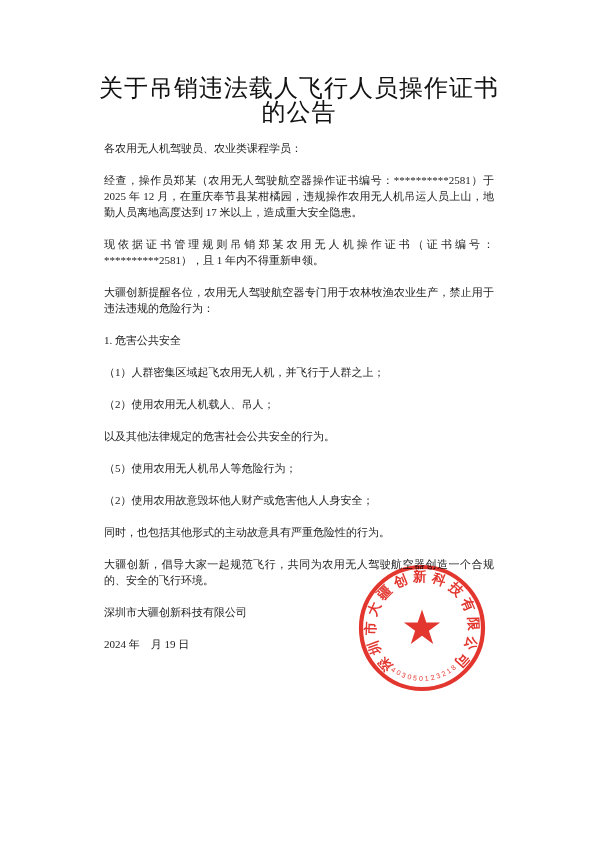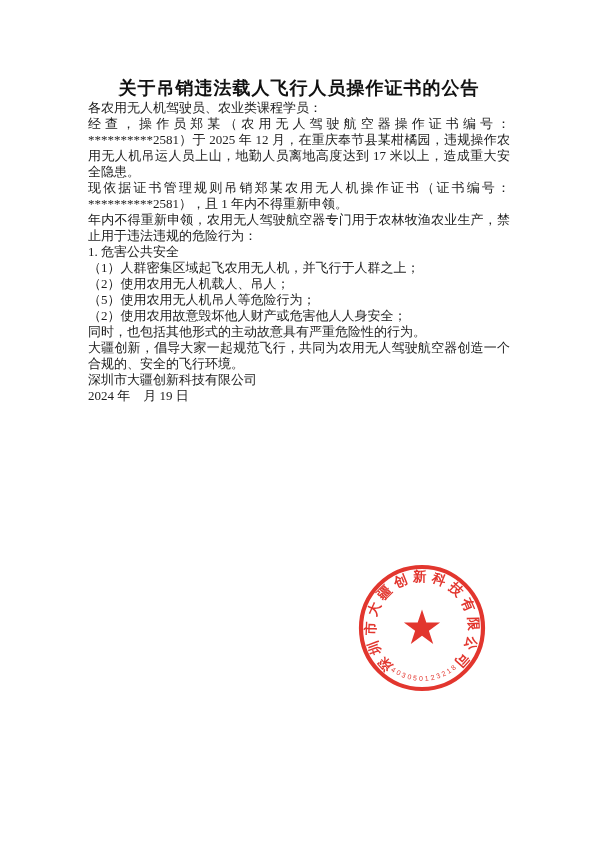--- a/index.html
+++ b/index.html
@@ -7,27 +7,27 @@
     position:relative;
     width:600px; height:848px;
     background:#ffffff;
     font-family:"Liberation Serif","DejaVu Serif",serif;
     color:#1c1c1c;
     overflow:hidden;
   }
   .content { position:absolute; left:88px; top:0; width:422px; }
   .doc-title {
     margin:76px 0 0 0;
-    font-size:18px; line-height:24px;
-    font-weight:700; text-align:center; letter-spacing:1px;
+    font-size:24px; line-height:24px;
+    font-weight:400; text-align:center; letter-spacing:1px;
     color:#111;
   }
   .content p, .list-line {
-    margin:0;
-    font-size:13px; line-height:16px;
+    margin:16px;
+    font-size:11px; line-height:16px;
     text-align:justify; text-justify:inter-character;
     text-align-last:left;
   }
   .salutation     { margin-top:24px; }
   .p-incident     { margin-top:13px; }
   .p-investigation{ margin-top:13px; }
   .p-regulation   { margin-top:15px; }
   .p-revocation   { margin-top:0; }
   .p-reminder     { margin-top:19px; }
   .p-closing      { margin-top:16px; }
@@ -50,26 +50,27 @@
 
     <h1 class="doc-title">关于吊销违法载人飞行人员操作证书的公告</h1>
 
     <p class="salutation">各农用无人机驾驶员、农业类课程学员：</p>
 
 
     <p class="p-investigation">经查，操作员郑某（农用无人驾驶航空器操作证书编号：**********2581）于 2025 年 12 月，在重庆奉节县某柑橘园，违规操作农用无人机吊运人员上山，地勤人员离地高度达到 17 米以上，造成重大安全隐患。</p>
 
     <p class="p-revocation">现依据证书管理规则吊销郑某农用无人机操作证书（证书编号：**********2581），且 1 年内不得重新申领。</p>
 
-    <p class="p-reminder">年内不得重新申领，农用无人驾驶航空器专门用于农林牧渔农业生产，禁止用于违法违规的危险行为：</p>
+    <p class="p-reminder">大疆创新提醒各位，农用无人驾驶航空器专门用于农林牧渔农业生产，禁止用于违法违规的危险行为：</p>
 
     <div>
       <div class="list-line">1. 危害公共安全</div>
       <div class="list-line">（1）人群密集区域起飞农用无人机，并飞行于人群之上；</div>
       <div class="list-line">（2）使用农用无人机载人、吊人；</div>
+      <div class="list-line">以及其他法律规定的危害社会公共安全的行为。</div>
       <div class="list-line">（5）使用农用无人机吊人等危险行为；</div>
       <div class="list-line">（2）使用农用故意毁坏他人财产或危害他人人身安全；</div>
       <div class="list-line">同时，也包括其他形式的主动故意具有严重危险性的行为。</div>
     </div>
 
     <p class="p-closing">大疆创新，倡导大家一起规范飞行，共同为农用无人驾驶航空器创造一个合规的、安全的飞行环境。</p>
 
     <div class="signature">
       <p class="sig-line">深圳市大疆创新科技有限公司</p>
       <p class="sig-line sig-date">2024 年  月 19 日</p>

